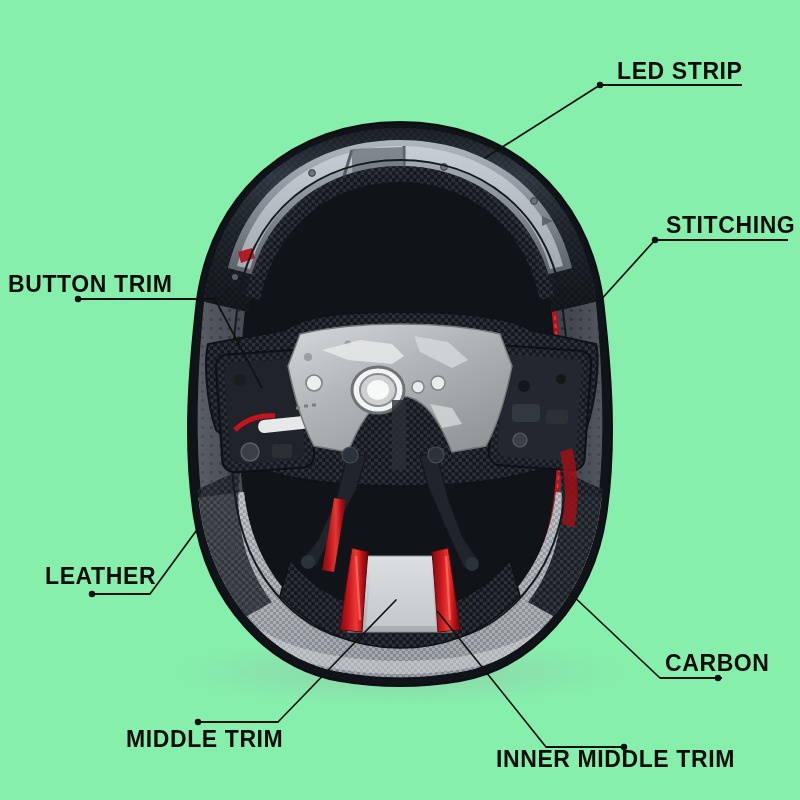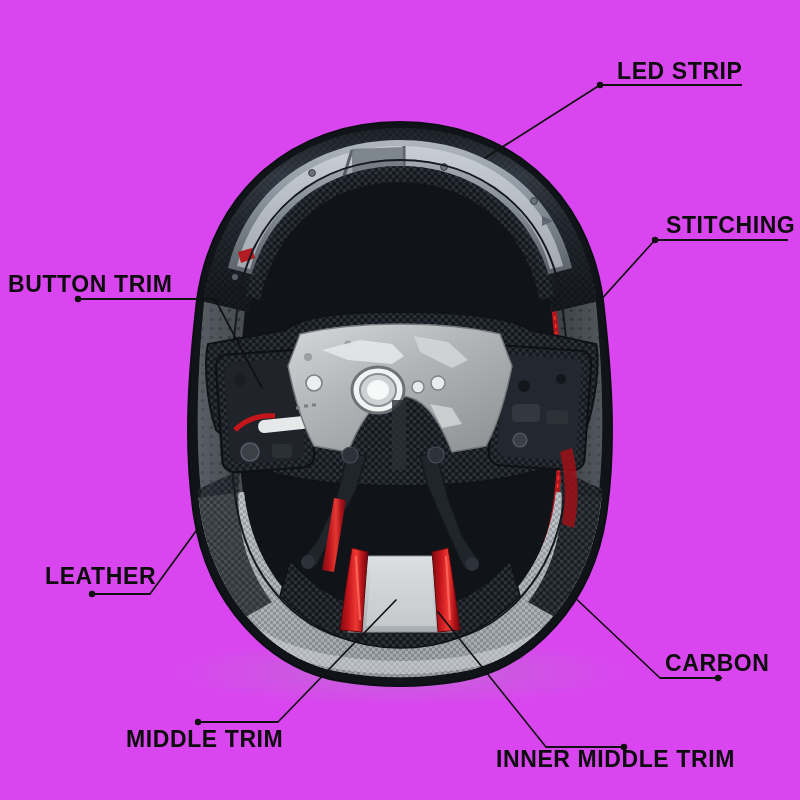--- a/index.html
+++ b/index.html
@@ -6,21 +6,21 @@
   html,body{margin:0;padding:0;}
   body{
     width:800px;height:800px;
     background:#fbfbfb;
     font-family:"Liberation Sans", sans-serif;
     overflow:hidden;
     position:relative;
   }
   #stage{
     position:absolute;left:0;top:0;width:800px;height:800px;
-    background:#d946ef;
+    background:#86efac;
   }
   #stage svg{position:absolute;left:0;top:0;width:800px;height:800px;}
   .callout-text{
     font-family:"Liberation Sans", sans-serif;
     font-weight:bold;
     font-size:23px;
     letter-spacing:0.6px;
     fill:#0d0d0d;
   }
   .leader{

